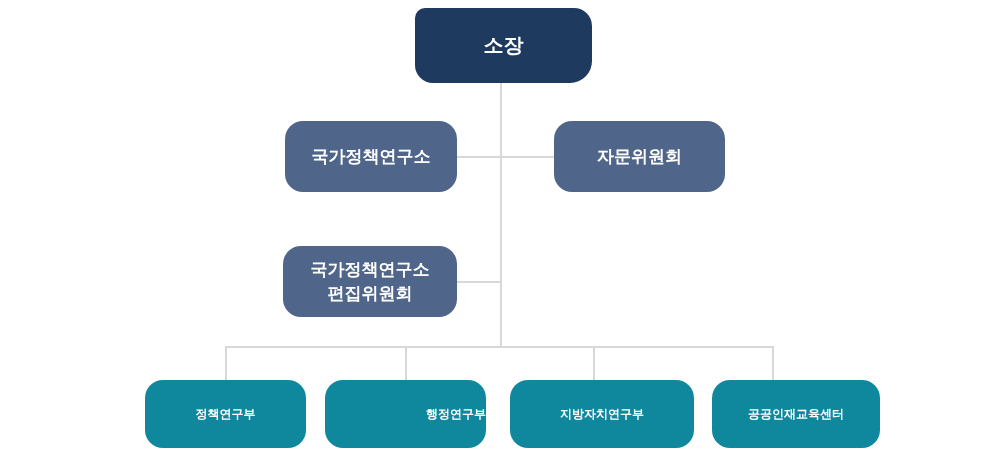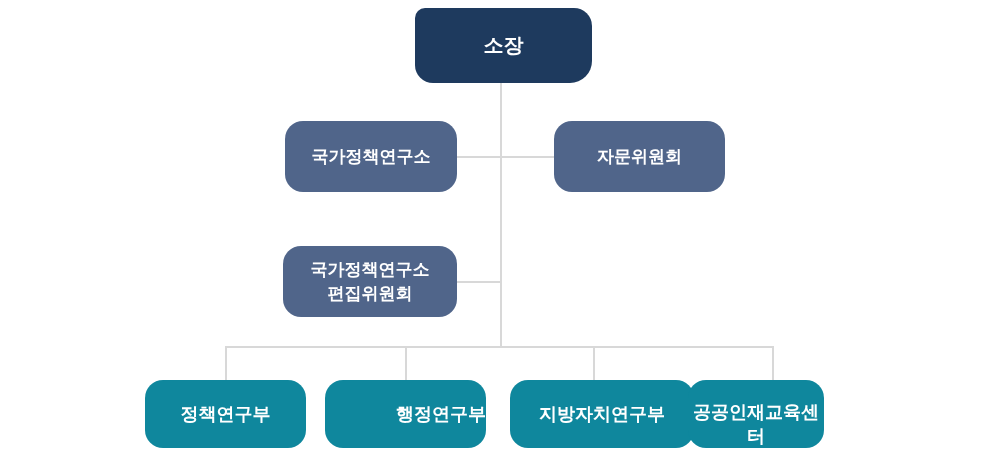--- a/index.html
+++ b/index.html
@@ -48,26 +48,26 @@
     font-size: 17px;
     line-height: 24px;
   }
   .node-operating  { left: 285px; top: 121px; width: 172px; height: 71px; }
   .node-advisory   { left: 554px; top: 121px; width: 171px; height: 71px; text-align: center; }
   .node-editorial  { left: 283px; top: 246px; width: 174px; height: 71px; }
 
   .node-department {
     top: 380px; height: 68px;
     background: #0f879d;
-    font-size: 18px;
+    font-size: 12px;
   }
   .node-dept-0 { left: 145px; width: 161px; }
   .node-dept-1 { left: 325px; width: 161px; align-items: flex-end; }
   .node-dept-2 { left: 510px; width: 184px; }
-  .node-dept-3 { left: 688px; width: 136px; justify-content: flex-end; }
+  .node-dept-3 { left: 712px; width: 168px; }
 
   
   .line-v-main        { left: 500px; top: 82px;  width: 2px;  height: 265px; }
   .line-h-committees  { left: 457px; top: 156px; width: 97px; height: 2px; }
   .line-h-editorial   { left: 457px; top: 281px; width: 45px; height: 2px; }
   .line-h-bottom      { left: 225px; top: 346px; width: 549px; height: 2px; }
   .line-drop          { top: 346px; width: 2px; height: 34px; }
   .line-drop-0 { left: 225px; }
   .line-drop-1 { left: 405px; }
   .line-drop-2 { left: 593px; }

